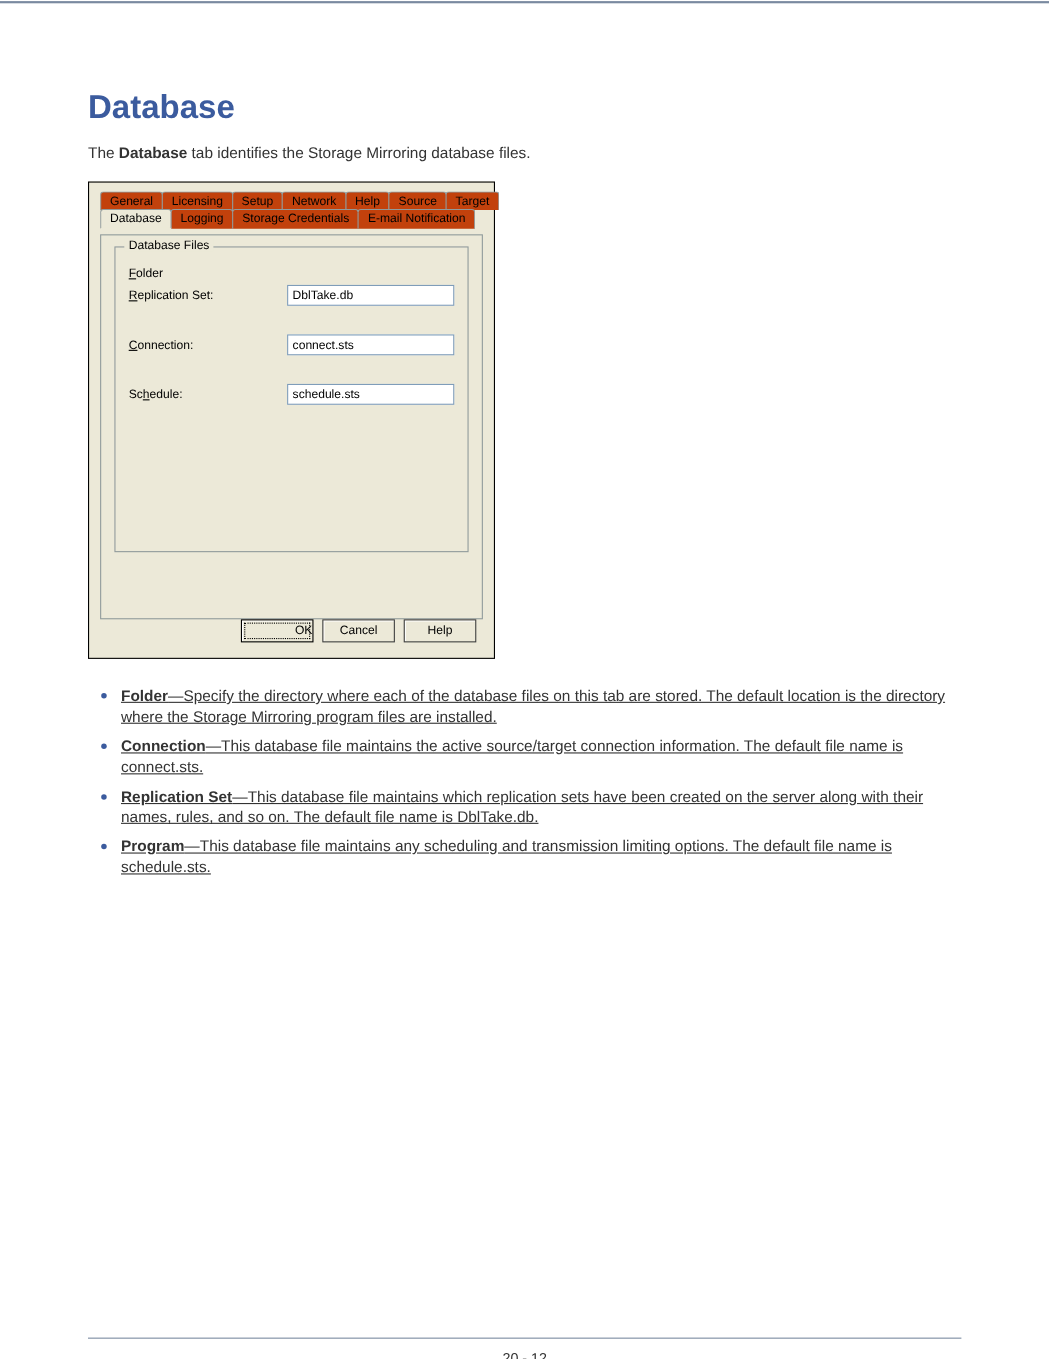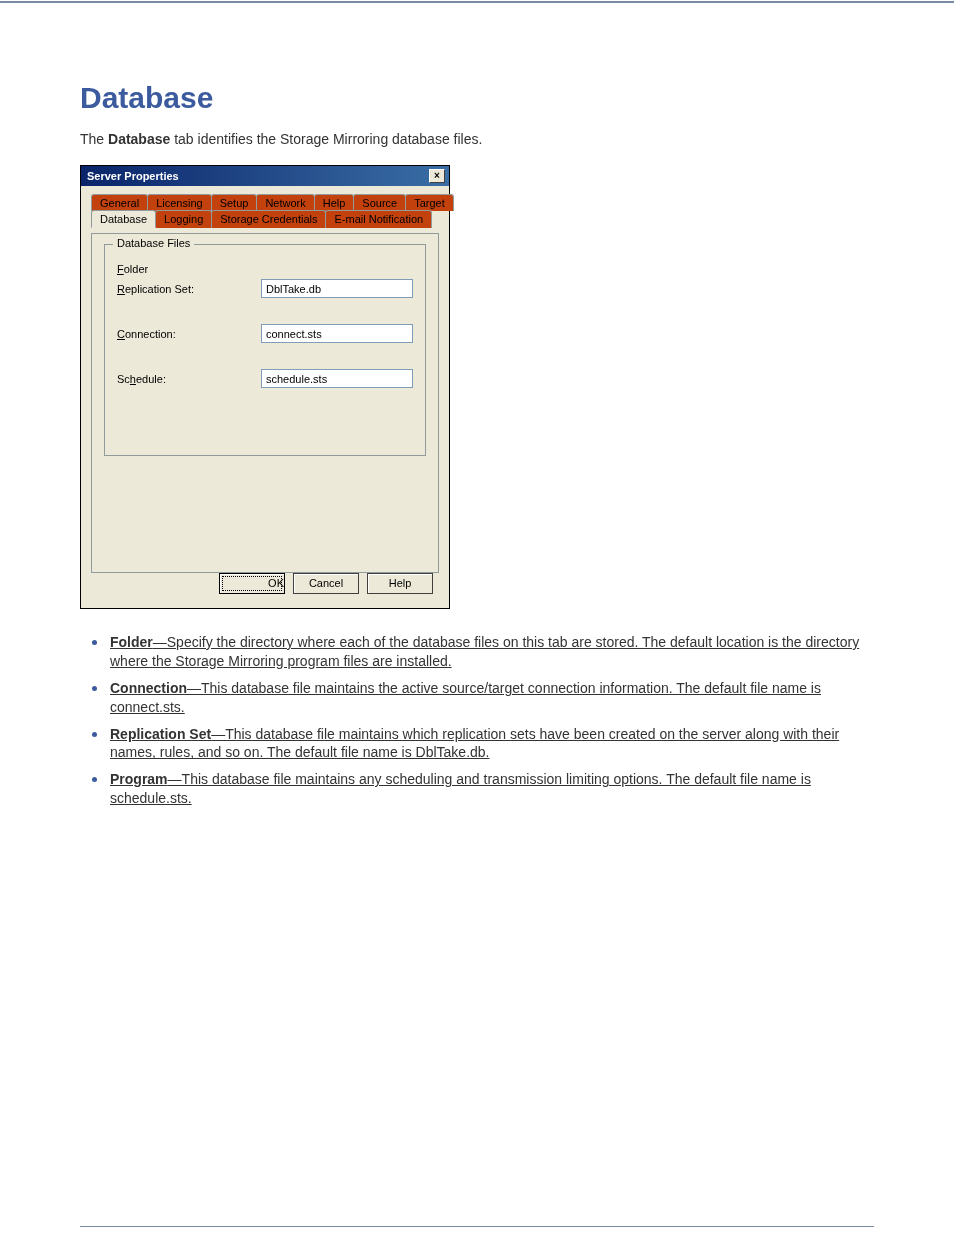--- a/index.html
+++ b/index.html
@@ -95,21 +95,21 @@
     border: 1px solid #919b9c;
     padding: 10px 12px 60px 12px;
     background: #ece9d8;
     min-height: 340px;
     margin-top: -1px;
   }
   .fieldset {
     border: 1px solid #919b9c;
     padding: 12px 12px 31px 12px;
     position: relative;
-    height: 212px;
+    height: 278px;
   }
   .fs-legend {
     position: absolute;
     top: -8px; left: 8px;
     background: #ece9d8;
     padding: 0 4px;
     font-size: 11px;
   }
   .fld-label {
     display: block;
@@ -214,24 +214,20 @@
 
 <div class="page-wrap">
 <div class="page">
   <h1 class="title">Database</h1>
 
   <p class="intro">
     <span>The </span><b>Database</b><span> tab identifies the Storage Mirroring database files.</span>
   </p>
 
   <div class="dialog">
-    <div class="dlg-titlebar">
-      <span>Server Properties</span>
-      <span class="dlg-close">×</span>
-    </div>
     <div class="dlg-body">
       <div class="tab-rows">
         <div class="tab-row">
           <span class="tab">General</span>
           <span class="tab">Licensing</span>
           <span class="tab">Setup</span>
           <span class="tab">Network</span>
           <span class="tab">Help</span>
           <span class="tab">Source</span>
           <span class="tab">Target</span>

